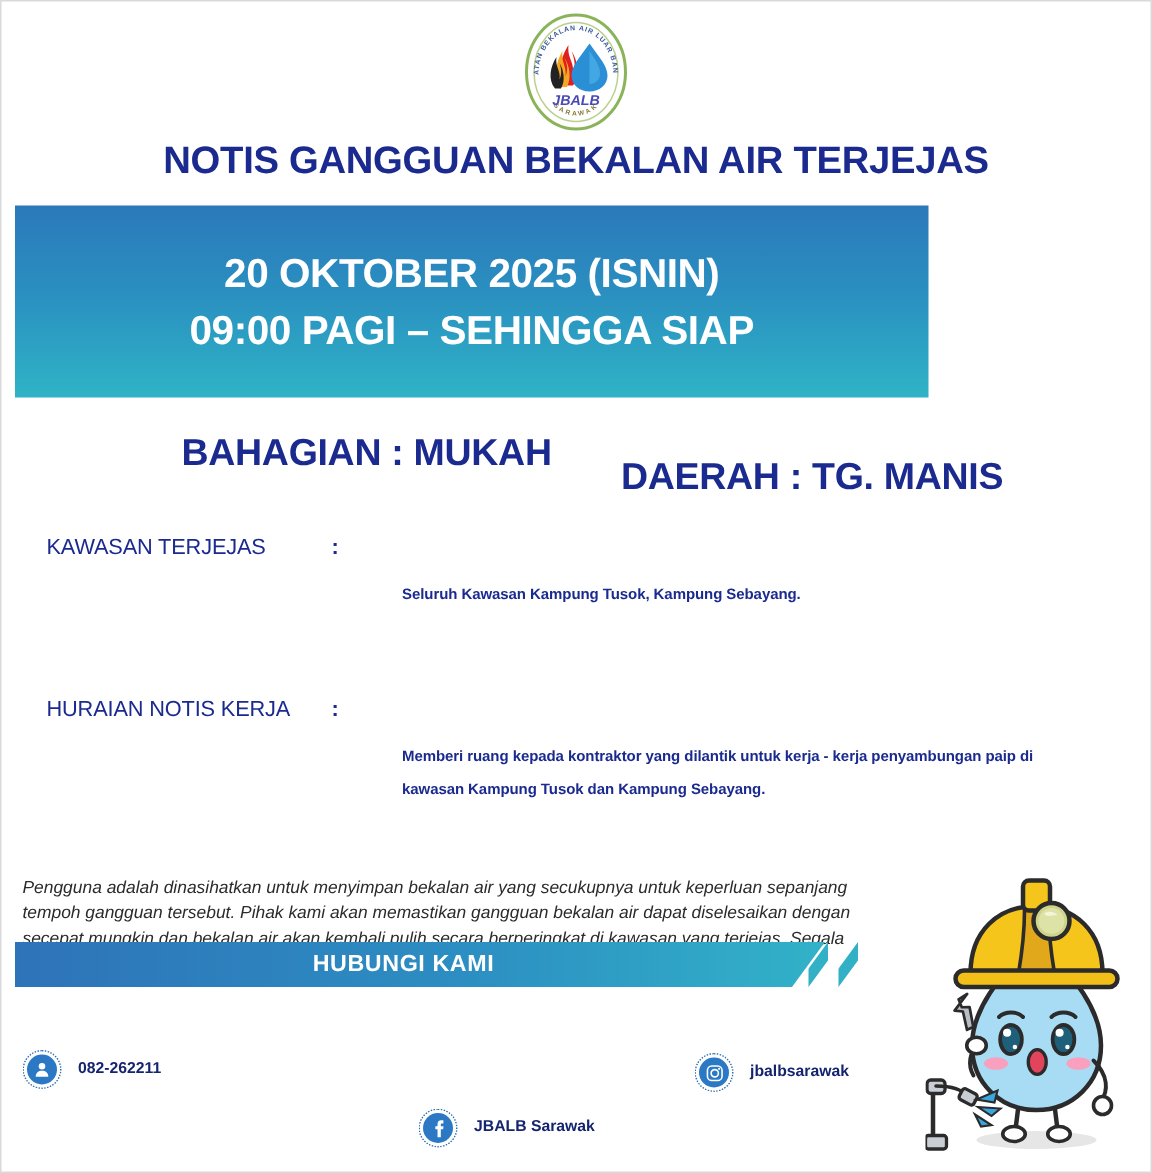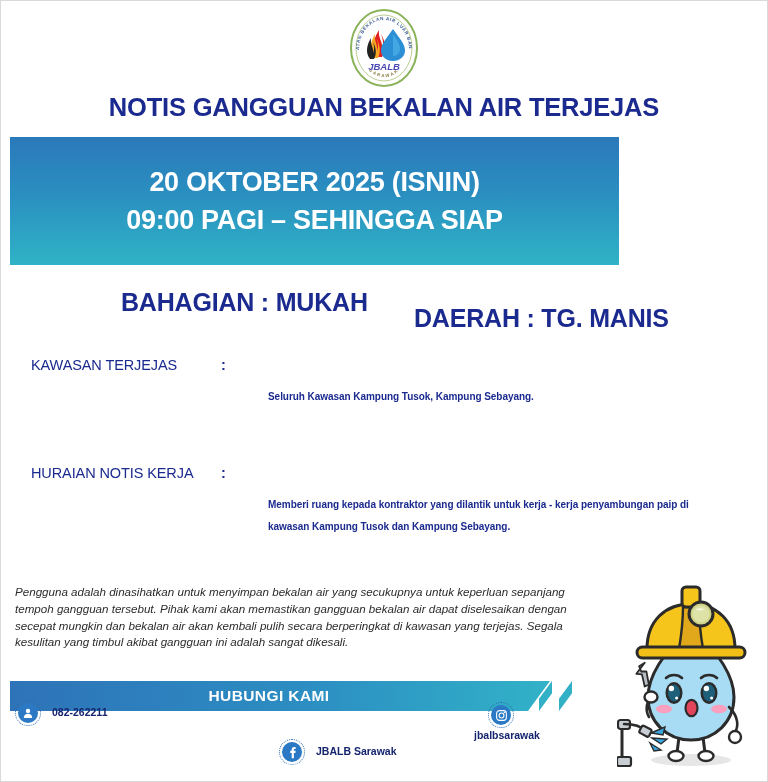--- a/index.html
+++ b/index.html
@@ -147,21 +147,21 @@
     font-size: 11.6px;
     line-height: 1.45;
     color: #2b2b2b;
     text-align: left;
   }
 
   
   .contact-bar {
     position: absolute;
     left: 9px;
-    top: 680px;
+    top: 627px;
     width: 580px;
     height: 30px;
   }
   .contact-bar .slab {
     position: absolute;
     left: 0; top: 0;
     width: 540px;
     height: 30px;
     background: linear-gradient(90deg, #2e73b8 0%, #2c8ec2 55%, #32b2c8 100%);
     clip-path: polygon(0 0, 100% 0, calc(100% - 22px) 100%, 0 100%);
@@ -225,21 +225,21 @@
     margin-left: 11px;
     color: #15246e;
     font-weight: 700;
     font-size: 10.5px;
     line-height: 1.45;
     white-space: nowrap;
   }
   #contact-call   { left: 14px;  top: 699px; }
   #contact-web    { left: 278px; top: 701px; }
   #contact-fb     { left: 278px; top: 738px; }
-  #contact-ig     { left: 462px; top: 701px; flex-direction: column; }
+  #contact-ig     { left: 462px; top: 701px; }
 
   
   .mascot {
     position: absolute;
     left: 616px;
     top: 576px;
     width: 146px;
     height: 200px;
   }
 </style>

